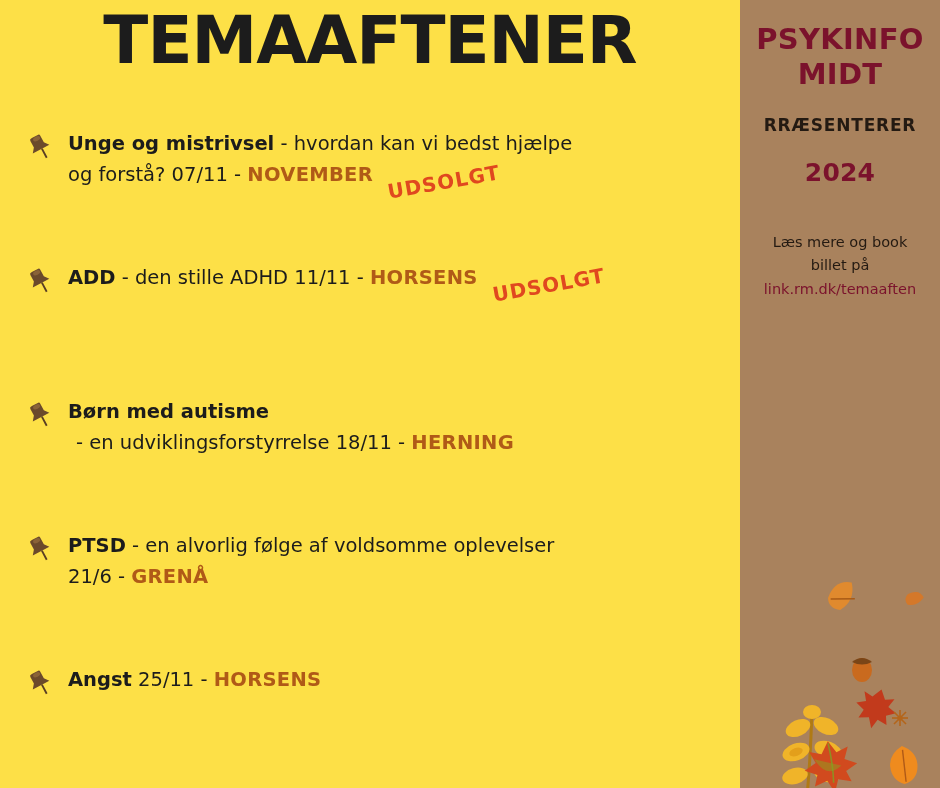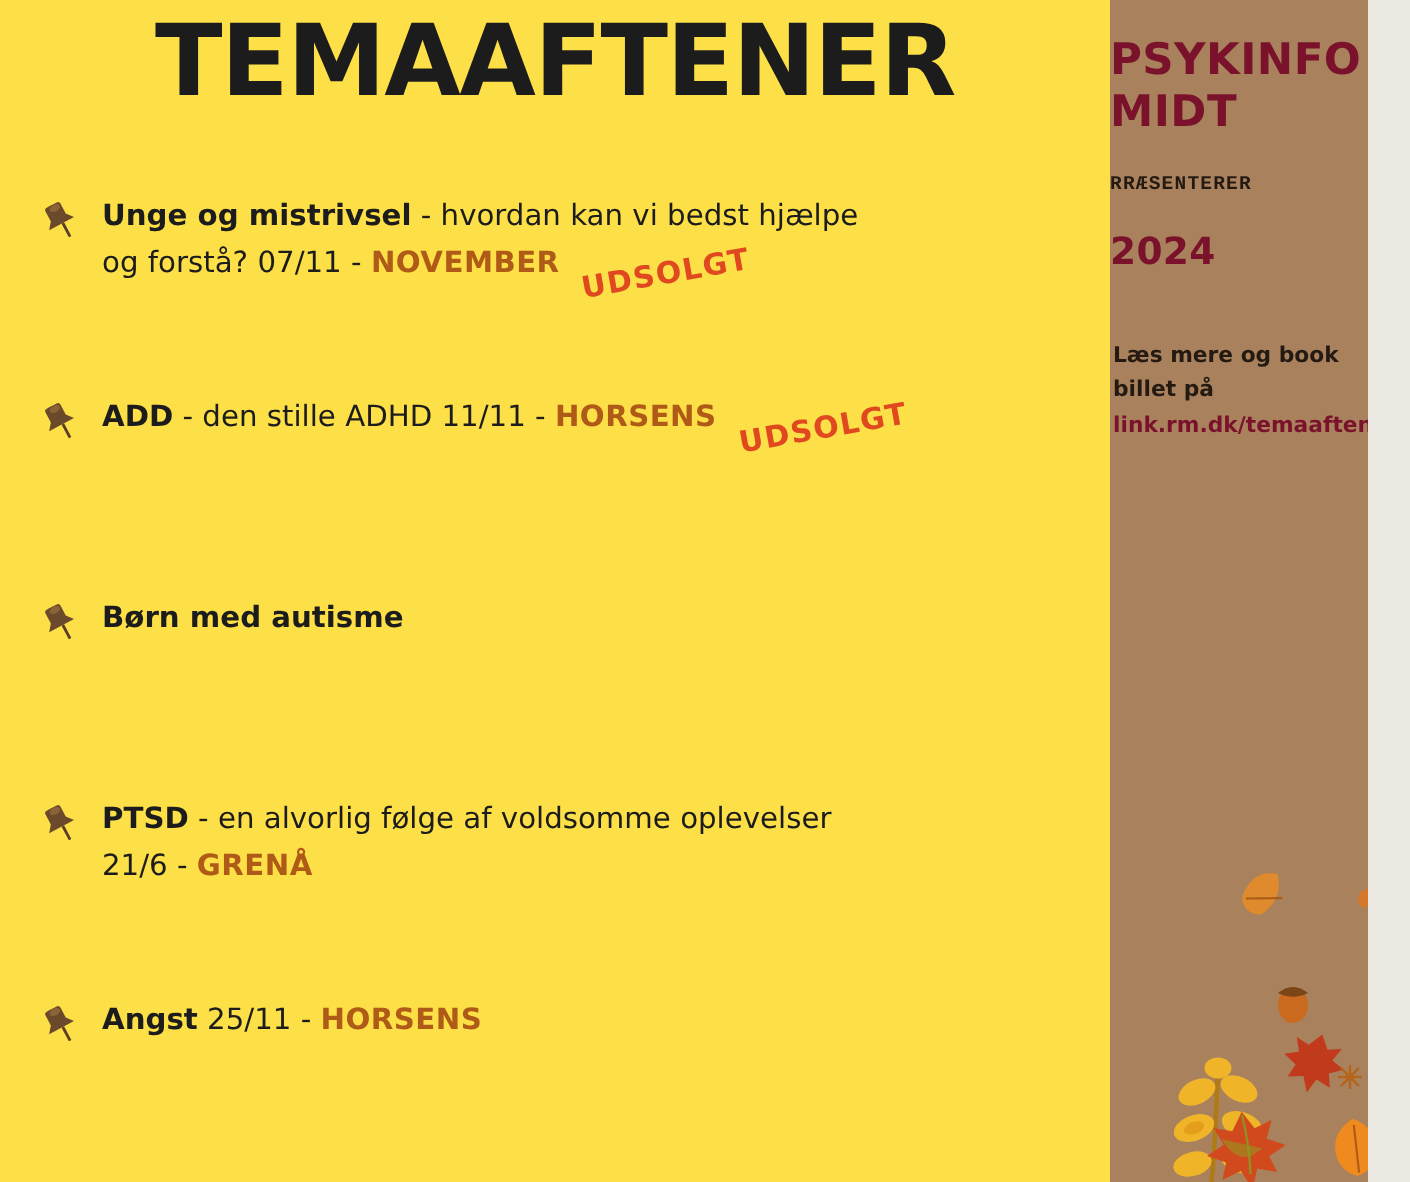--- a/index.html
+++ b/index.html
@@ -85,56 +85,56 @@
     font-size: 20px;
     letter-spacing: 1px;
     transform: rotate(-10deg);
     margin-left: 14px;
     position: relative;
     top: 8px;
   }
   
   .sidebar {
     position: relative;
-    width: 172px;
+    width: 200px;
     height: 788px;
     background: #a9825d;
     box-sizing: border-box;
+    text-align: center;
     overflow: hidden;
   }
   .brand {
     margin-top: 22px;
     font-weight: bold;
     font-size: 29px;
     line-height: 1.22;
     color: #7b122c;
     letter-spacing: 0.3px;
   }
   .presents {
     margin-top: 22px;
-    font-size: 13px;
+    font-size: 17px;
     font-weight: bold;
     color: #241a12;
     letter-spacing: 0.8px;
-    font-family: Liberation Mono, monospace;
   }
   .month {
     margin-top: 22px;
     font-weight: bold;
     font-size: 25px;
     line-height: 1.3;
     color: #7b122c;
     letter-spacing: 0.2px;
   }
   .booking {
     margin-top: 42px;
     font-size: 14.5px;
     line-height: 1.55;
     color: #241a12;
-    font-weight: bold;
+    font-weight: normal;
     padding: 0 2px;
   }
   .booking .link {
     color: #7b122c;
     display: block;
     margin-top: 2px;
   }
   .leaves {
     position: absolute;
     left: 0;
@@ -187,20 +187,23 @@
       <div class="event">
         <svg class="pin" viewBox="0 0 32 32">
           <g transform="rotate(-28 16 16)">
             <path d="M13 3 h6 a2 2 0 0 1 2 2 v8 l4 5 h-20 l4 -5 v-8 a2 2 0 0 1 2 -2 z" fill="#6b4a2b"></path>
             <rect x="15" y="18" width="2" height="11" fill="#5a3e23"></rect>
             <ellipse cx="16" cy="6" rx="4" ry="2.4" fill="#8a6338"></ellipse>
           </g>
         </svg>
         <div class="evt-line">
           <span class="b">Børn med autisme</span>
+        </div>
+        <div class="evt-line indent">
+          <span> - en udviklingsforstyrrelse 18/11 - </span><span class="city">HERNING</span>
         </div>
       </div>
 
       <div class="event">
         <svg class="pin" viewBox="0 0 32 32">
           <g transform="rotate(-28 16 16)">
             <path d="M13 3 h6 a2 2 0 0 1 2 2 v8 l4 5 h-20 l4 -5 v-8 a2 2 0 0 1 2 -2 z" fill="#6b4a2b"></path>
             <rect x="15" y="18" width="2" height="11" fill="#5a3e23"></rect>
             <ellipse cx="16" cy="6" rx="4" ry="2.4" fill="#8a6338"></ellipse>
           </g>

